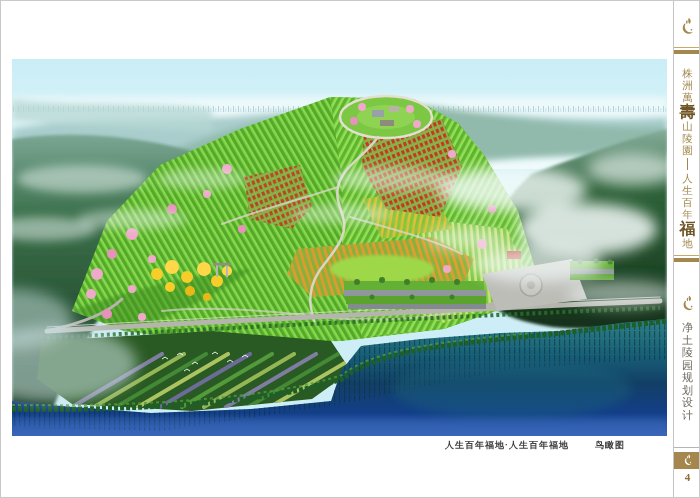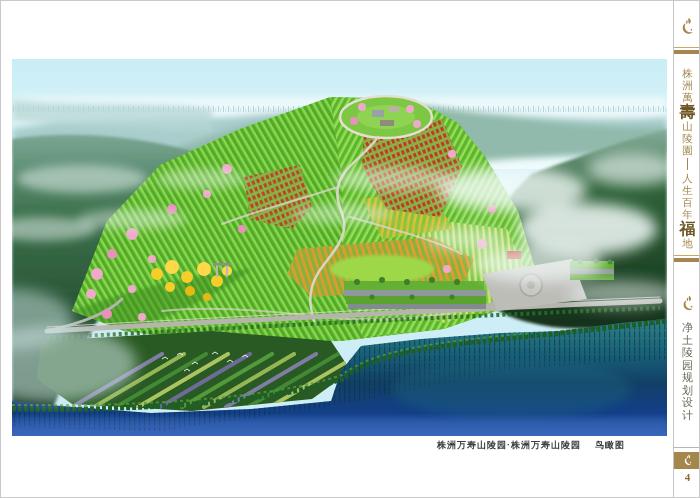--- a/index.html
+++ b/index.html
@@ -11,21 +11,21 @@
   .image-frame{
     position:absolute;left:11px;top:58px;width:655px;height:377px;
     overflow:hidden;background:#cdeef6;
   }
   .image-frame svg{display:block;}
   .caption{
     position:absolute;top:438px;right:74px;
     font-size:9px;font-weight:bold;color:#3d3d3d;letter-spacing:1px;
     white-space:nowrap;
   }
-  .caption .cap-type{margin-left:14px;}
+  .caption .cap-type{margin-left:26px;}
   
   .sidebar{
     position:absolute;top:0;bottom:0;left:672px;width:27px;
     border-left:1px solid #c4c4c4;background:#fff;
   }
   .orn{position:absolute;left:0;width:100%;text-align:center;}
   .orn svg{display:inline-block;}
   .orn-top{top:16px;}
   .orn-mid{top:294px;}
   .rule{position:absolute;left:0;width:100%;}
@@ -324,21 +324,21 @@
           <ellipse cx="610" cy="235" rx="55" ry="14" opacity="0.5"></ellipse>
           <ellipse cx="455" cy="180" rx="40" ry="12" opacity="0.5"></ellipse>
           <ellipse cx="40" cy="305" rx="85" ry="38" fill="#cfe5e8" opacity="0.55"></ellipse>
           <ellipse cx="0" cy="260" rx="60" ry="30" fill="#cfe5e8" opacity="0.5"></ellipse>
         </g>
       </g>
     </svg>
   </div>
 
   <div class="caption">
-    <span class="cap-title">株洲万寿山陵园·株洲万寿山陵园</span><span class="cap-type">鸟瞰图</span>
+    <span class="cap-title">人生百年福地·人生百年福地</span><span class="cap-type">鸟瞰图</span>
   </div>
 
   <div class="sidebar">
 
     <div class="orn orn-top">
       <svg width="15" height="20" viewBox="0 0 20 26">
         <g fill="#a5874e">
           <path d="M11.5 1 C14.8 3 15.4 6.8 12.3 8.9 C10.7 6.4 10.7 3.4 11.5 1 Z"></path>
           <path d="M9.6 3.6 C7.6 5.2 7.5 7.5 9.4 9.1 C10.3 7.2 10.3 5.3 9.6 3.6 Z"></path>
           <path d="M6.2 8.2 C3 11 2.6 16.6 6.4 20 C9.8 23 15 22.4 17 19.2 C14.9 20.3 11.2 20.4 8.9 18.2 C6.2 15.7 5.6 11.4 7.4 8.6 Z"></path>

